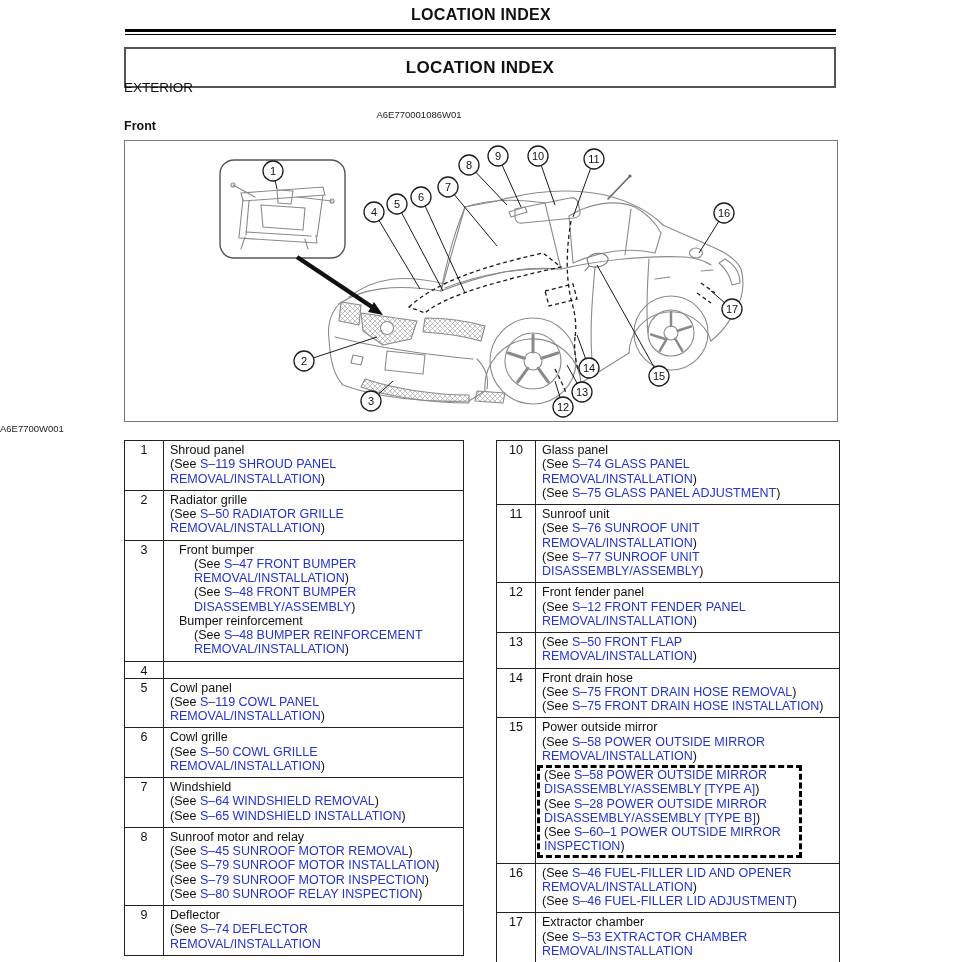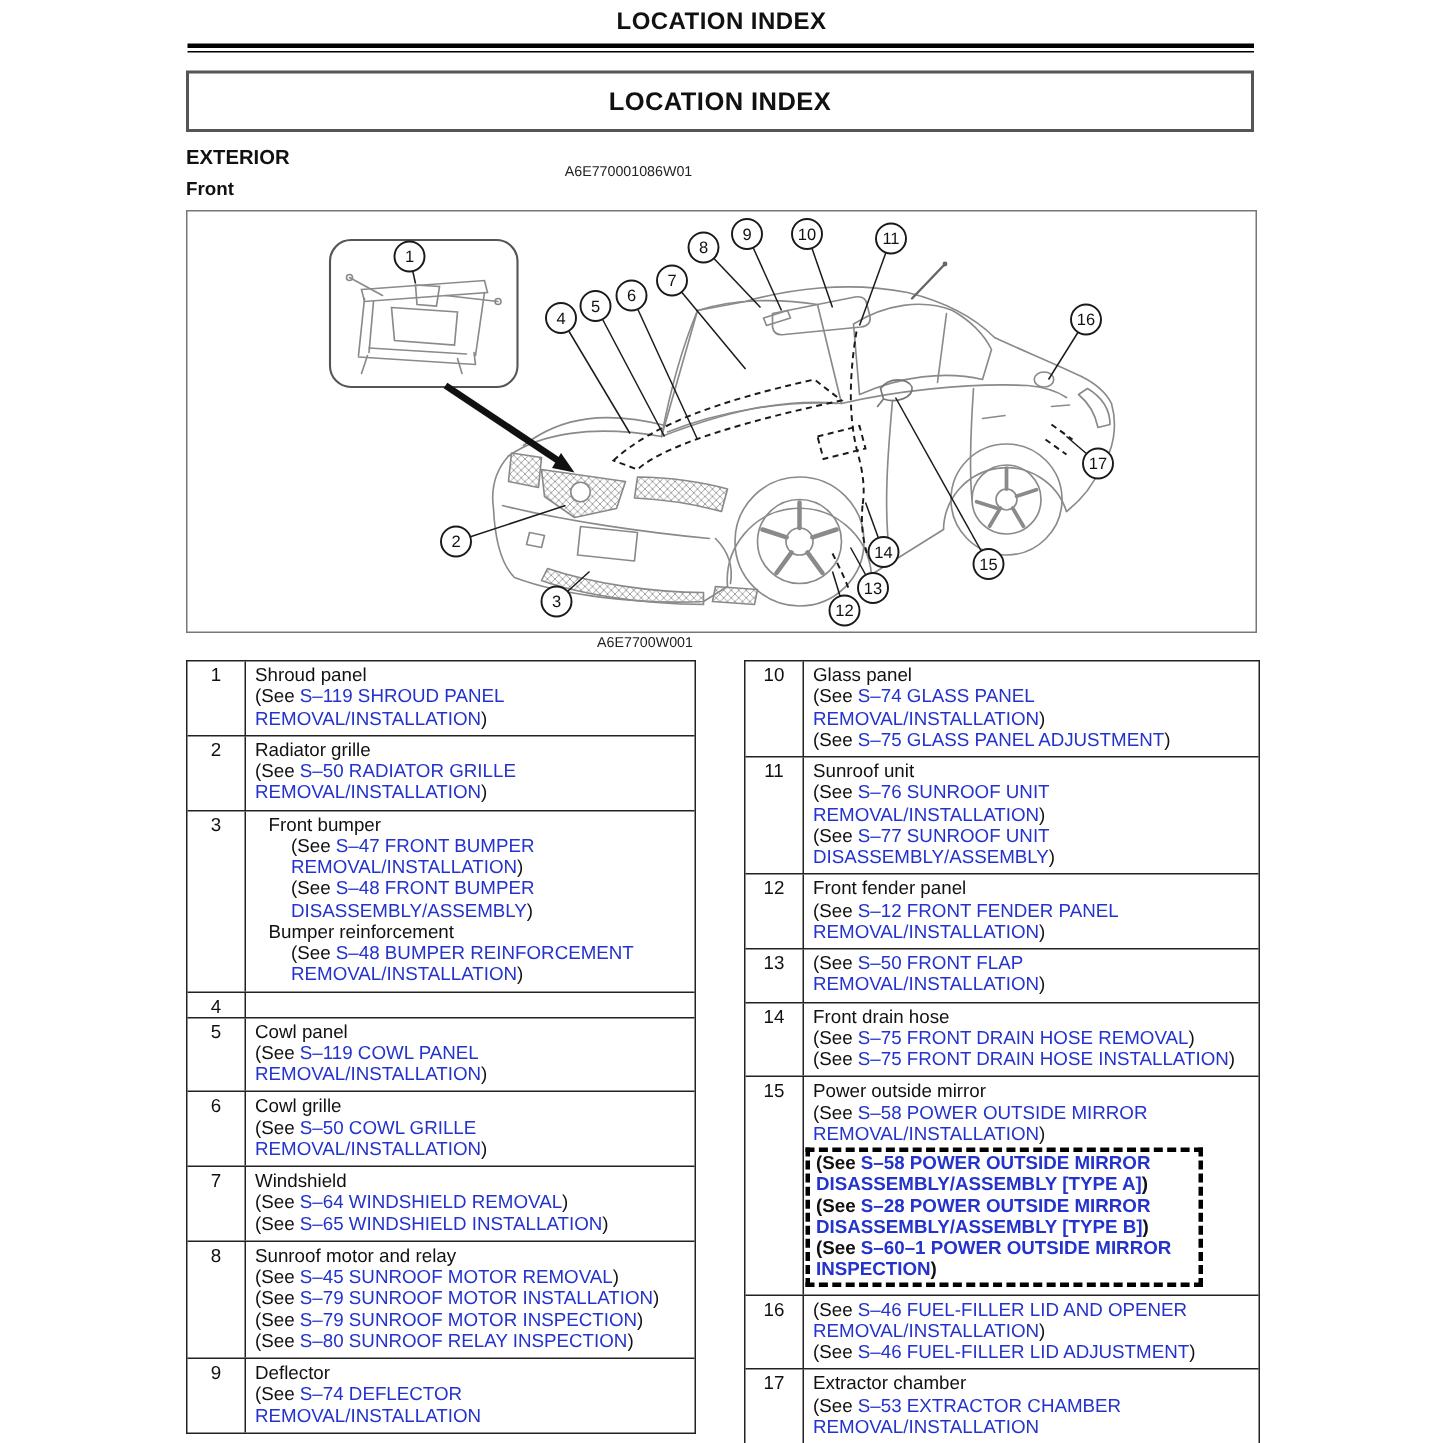--- a/index.html
+++ b/index.html
@@ -1,38 +1,38 @@
 <!DOCTYPE html>
 <html><head>
 <meta charset="utf-8">
 <style>
   html,body{margin:0;padding:0;background:#fff;}
   body{width:962px;height:962px;position:relative;font-family:"Liberation Sans",sans-serif;color:#111;overflow:hidden;}
   .abs{position:absolute;}
   #header-title{left:0;top:6px;width:962px;text-align:center;font-size:16px;font-weight:bold;letter-spacing:.3px;}
   #header-rule{left:125px;top:29px;width:711px;height:2px;border-top:3px solid #000;border-bottom:1px solid #000;}
   #title-box{left:124px;top:47px;width:708px;height:37px;border:2px solid #555;display:flex;align-items:center;justify-content:center;font-size:17px;font-weight:bold;letter-spacing:.3px;}
-  #section-label{left:124px;top:97px;font-size:13.5px;font-weight:bold;}
+  #section-label{left:124px;top:80px;font-size:13.5px;font-weight:normal;}
   #figure-code-top{left:0;top:109px;width:838px;text-align:center;font-size:9.5px;color:#222;}
   #subsection-label{left:124px;top:119px;font-size:12.5px;font-weight:bold;}
   #diagram-frame{left:124px;top:140px;width:712px;height:280px;border:1.5px solid #777;background:#fff;}
   #diagram-frame svg{display:block;width:100%;height:100%;}
-  #figure-code-bottom{left:14px;top:423px;width:832px;text-align:center;font-size:9.5px;color:#222;}
+  #figure-code-bottom{left:0;top:423px;width:832px;text-align:left;font-size:9.5px;color:#222;}
   .ptable{position:absolute;top:440px;border:1px solid #222;background:#fff;}
   #table-left{left:124px;width:338px;}
   #table-right{left:496px;width:342px;}
   .t-row{display:flex;border-bottom:1px solid #222;}
   .t-row:last-child{border-bottom:none;}
   .t-num{flex:none;width:38px;border-right:1px solid #222;text-align:center;padding-top:2px;font-size:12.5px;}
   .t-cell{flex:1;padding:2px 4px 4px 6px;font-size:12.5px;line-height:1.14;}
   .entry{margin:0;}
   .ind1{padding-left:9px;}
   .ind2{padding-left:24px;}
   .ref-link{color:#2333cc;text-decoration:none;cursor:pointer;}
-  .dash-box{border:3px dashed #000;margin:2px 0 1px -5px;width:252px;padding:0 3px 1px 4px;font-weight:bold;}
+  .dash-box{border:3px dashed #000;margin:2px 0 1px -5px;width:252px;padding:0 3px 1px 4px;}
   text.co{font-size:11px;fill:#111;}
 </style>
 </head>
 <body>
 
 <div class="abs" id="header-title">LOCATION INDEX</div>
 <div class="abs" id="header-rule"></div>
 <div class="abs" id="title-box">
   <span>LOCATION INDEX</span>
 </div>

